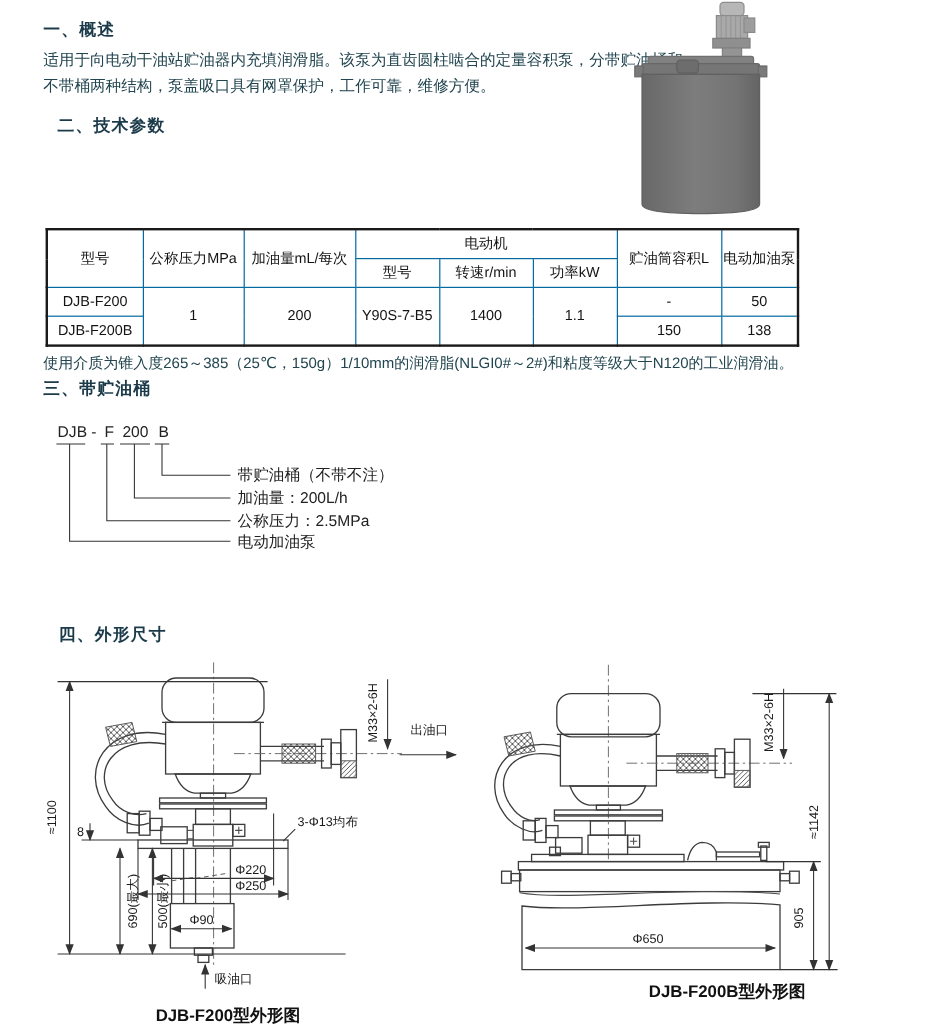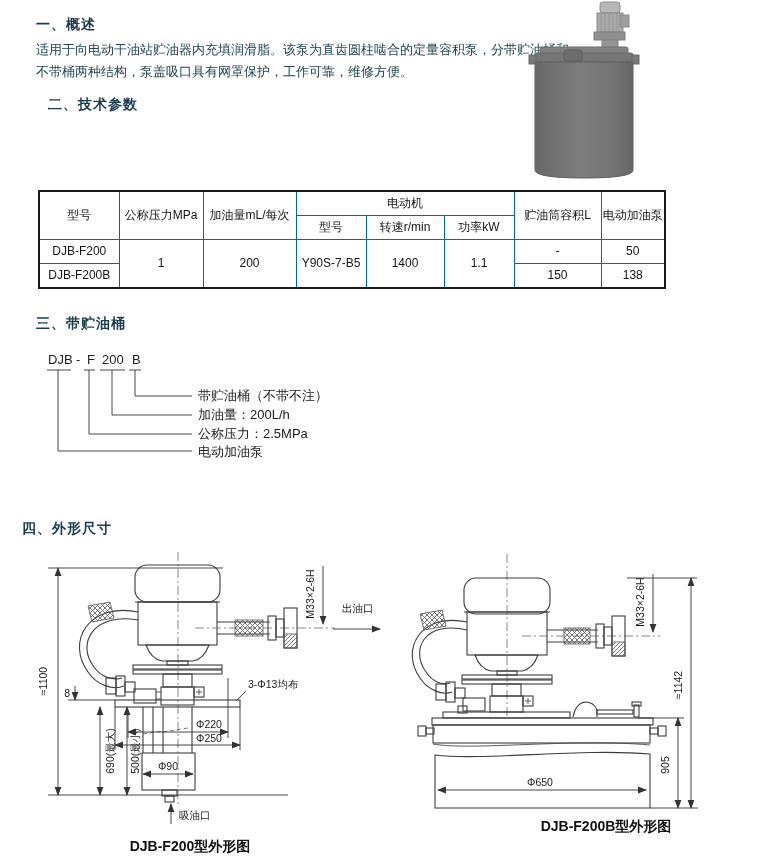--- a/index.html
+++ b/index.html
@@ -122,20 +122,21 @@
       <td>50</td>
     </tr>
     <tr>
       <td>DJB-F200B</td>
       <td>150</td>
       <td>138</td>
     </tr>
   </tbody>
     </table>
 
+  <div class="abs note-text" style="left:36px;top:295px;">使用介质为锥入度265～385（25℃，150g）1/10mm的润滑脂(NLGI0#～2#)和粘度等级大于N120的工业润滑油。</div>
 
   <div class="abs sec-heading" style="left:36px;top:315px;">三、带贮油桶</div>
 
   <svg class="abs" style="left:40px;top:350px;" width="330" height="115" viewBox="0 0 330 115">
     <g>
       <text class="mdl-txt" x="8" y="14">DJB</text>
       <text class="mdl-txt" x="36" y="14">-</text>
       <text class="mdl-txt" x="47" y="14">F</text>
       <text class="mdl-txt" x="62" y="14">200</text>
       <text class="mdl-txt" x="92" y="14">B</text>
@@ -148,21 +149,21 @@
       <path d="M18,20 V101 H152"></path>
     </g>
     <g>
       <text class="mdl-txt" x="158" y="50">带贮油桶（不带不注）</text>
       <text class="mdl-txt" x="158" y="69">加油量：200L/h</text>
       <text class="mdl-txt" x="158" y="88">公称压力：2.5MPa</text>
       <text class="mdl-txt" x="158" y="106">电动加油泵</text>
     </g>
   </svg>
 
-  <div class="abs sec-heading" style="left:22px;top:520px;">四、外形尺寸</div>
+  <div class="abs sec-heading" style="left:49px;top:520px;">四、外形尺寸</div>
 
   <svg class="abs" style="left:30px;top:548px;" width="362" height="313" viewBox="0 0 362 313">
     <line class="cl" x1="148" y1="4" x2="148" y2="256"></line>
     <g>
       <rect class="dwg-line" x="105" y="17" width="85" height="37" rx="12"></rect>
       <line class="dwg-line" x1="105" y1="54" x2="190" y2="54"></line>
       <rect class="dwg-line" x="108" y="54" width="79" height="43"></rect>
       <path class="dwg-line" d="M116,97 Q121,111 132,113 L163,113 Q174,111 179,97 Z"></path>
       <rect class="dwg-line" x="137" y="113" width="21" height="4"></rect>
       <rect class="dwg-line" x="103" y="117" width="89" height="4"></rect>

